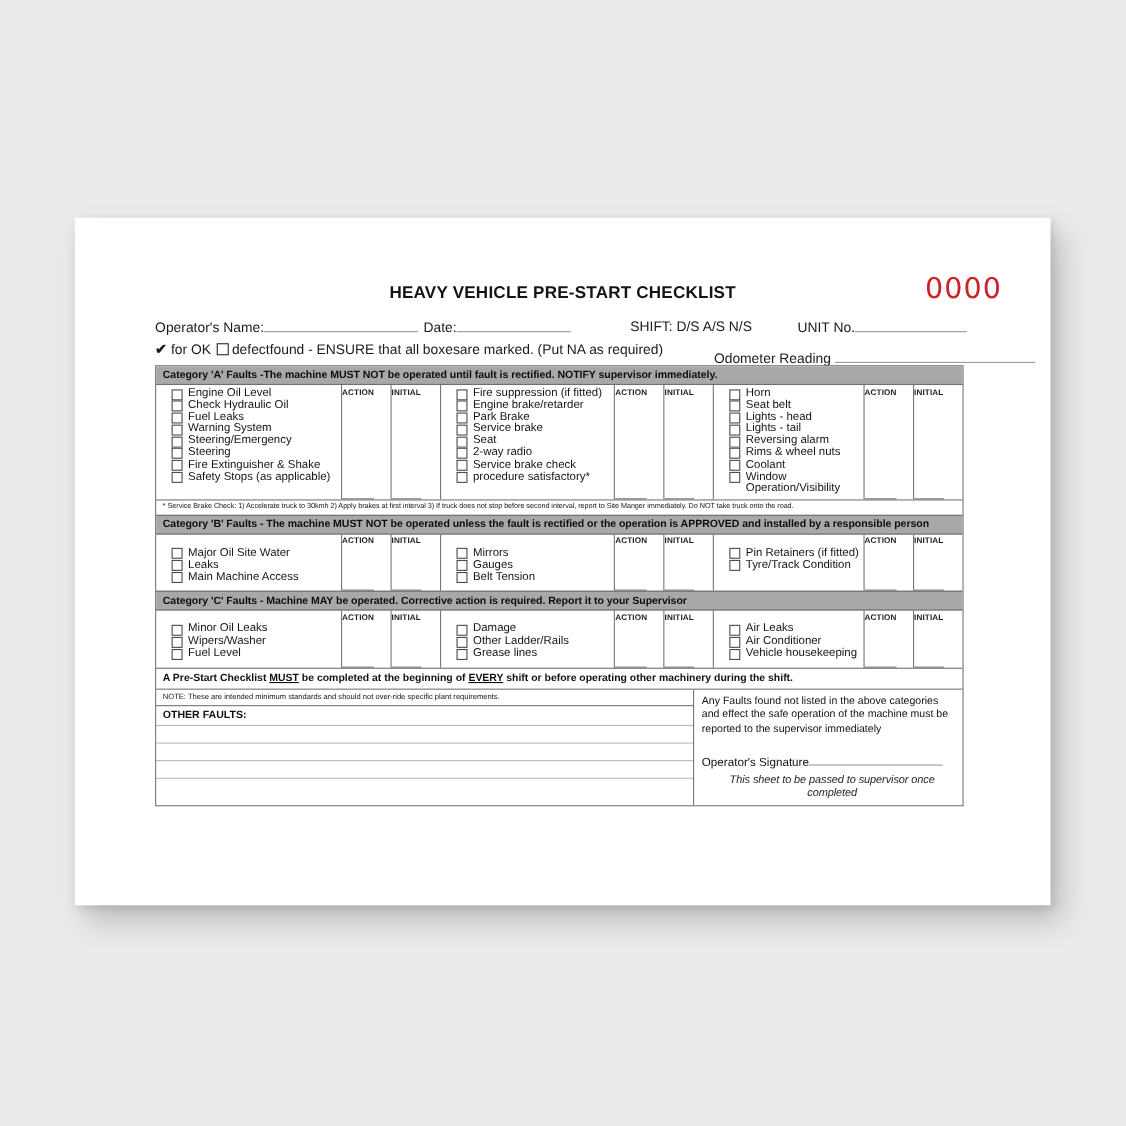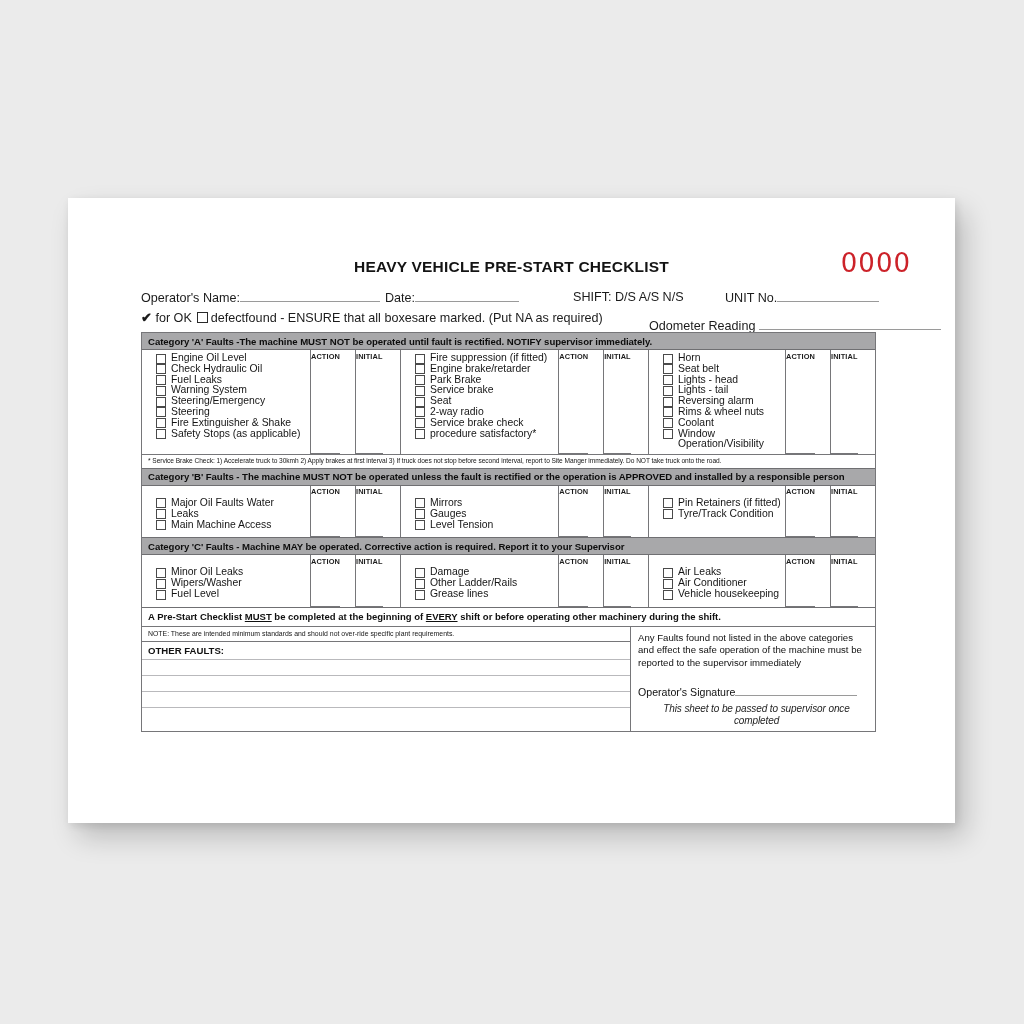--- a/index.html
+++ b/index.html
@@ -412,21 +412,21 @@
       </div>
       <div class="note-line">* Service Brake Check: 1) Accelerate truck to 30kmh 2) Apply brakes at first interval 3) If truck does not stop before second interval, report to Site Manger immediately. Do NOT take truck onto the road.</div>
 
       <div class="cat-band">Category 'B' Faults - The machine MUST NOT be operated unless the fault is rectified or the operation is APPROVED and installed by a responsible person</div>
       <div class="grid">
 
         <div class="colgroup" style="width:258px;">
           <div class="items" style="width:168px; padding-top:12px; padding-bottom:6px;">
             <div class="item">
                 <span class="cb"></span>
-                <span class="item-label">Major Oil Faults Water</span>
+                <span class="item-label">Major Oil Site Water</span>
               </div>
             <div class="item">
                 <span class="cb"></span>
                 <span class="item-label">Leaks</span>
               </div>
             <div class="item">
                 <span class="cb"></span>
                 <span class="item-label">Main Machine Access</span>
               </div>
           </div>
@@ -445,21 +445,21 @@
             <div class="item">
                 <span class="cb"></span>
                 <span class="item-label">Mirrors</span>
               </div>
             <div class="item">
                 <span class="cb"></span>
                 <span class="item-label">Gauges</span>
               </div>
             <div class="item">
                 <span class="cb"></span>
-                <span class="item-label">Level Tension</span>
+                <span class="item-label">Belt Tension</span>
               </div>
           </div>
           <div class="ai-col" style="width:45px;">
             <div class="ai-head">ACTION</div>
             <div class="ai-body"></div>
           </div>
           <div class="ai-col" style="width:45px;">
             <div class="ai-head">INITIAL</div>
             <div class="ai-body"></div>
           </div>

